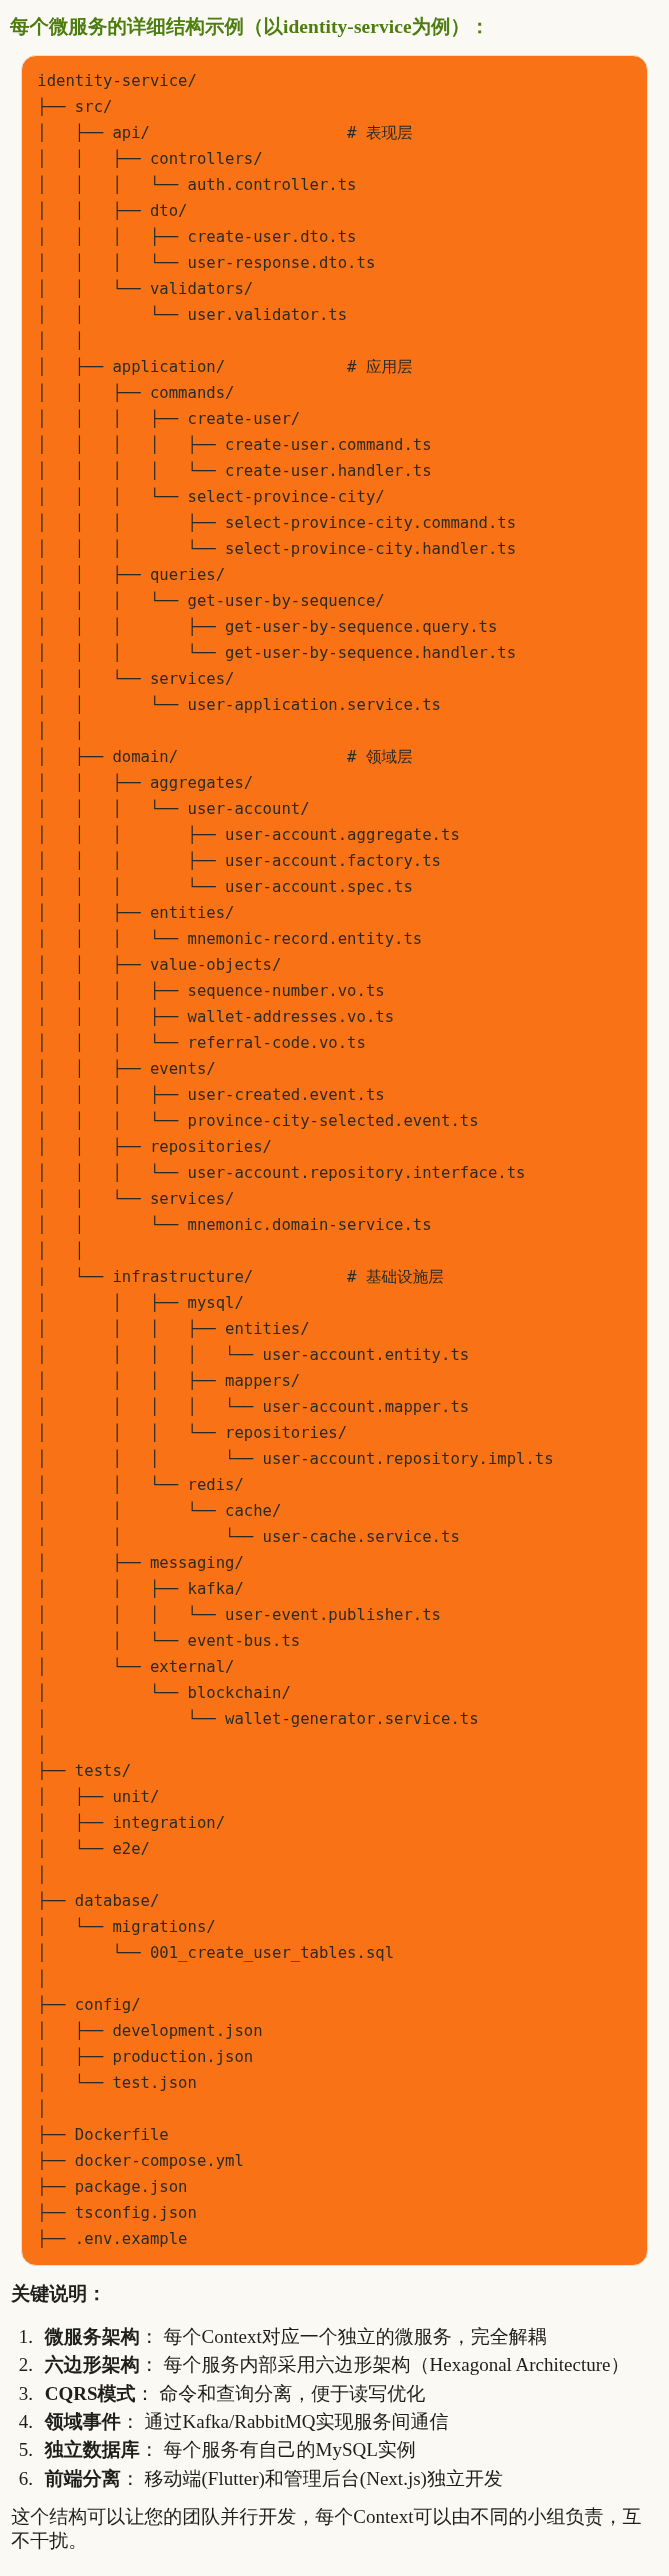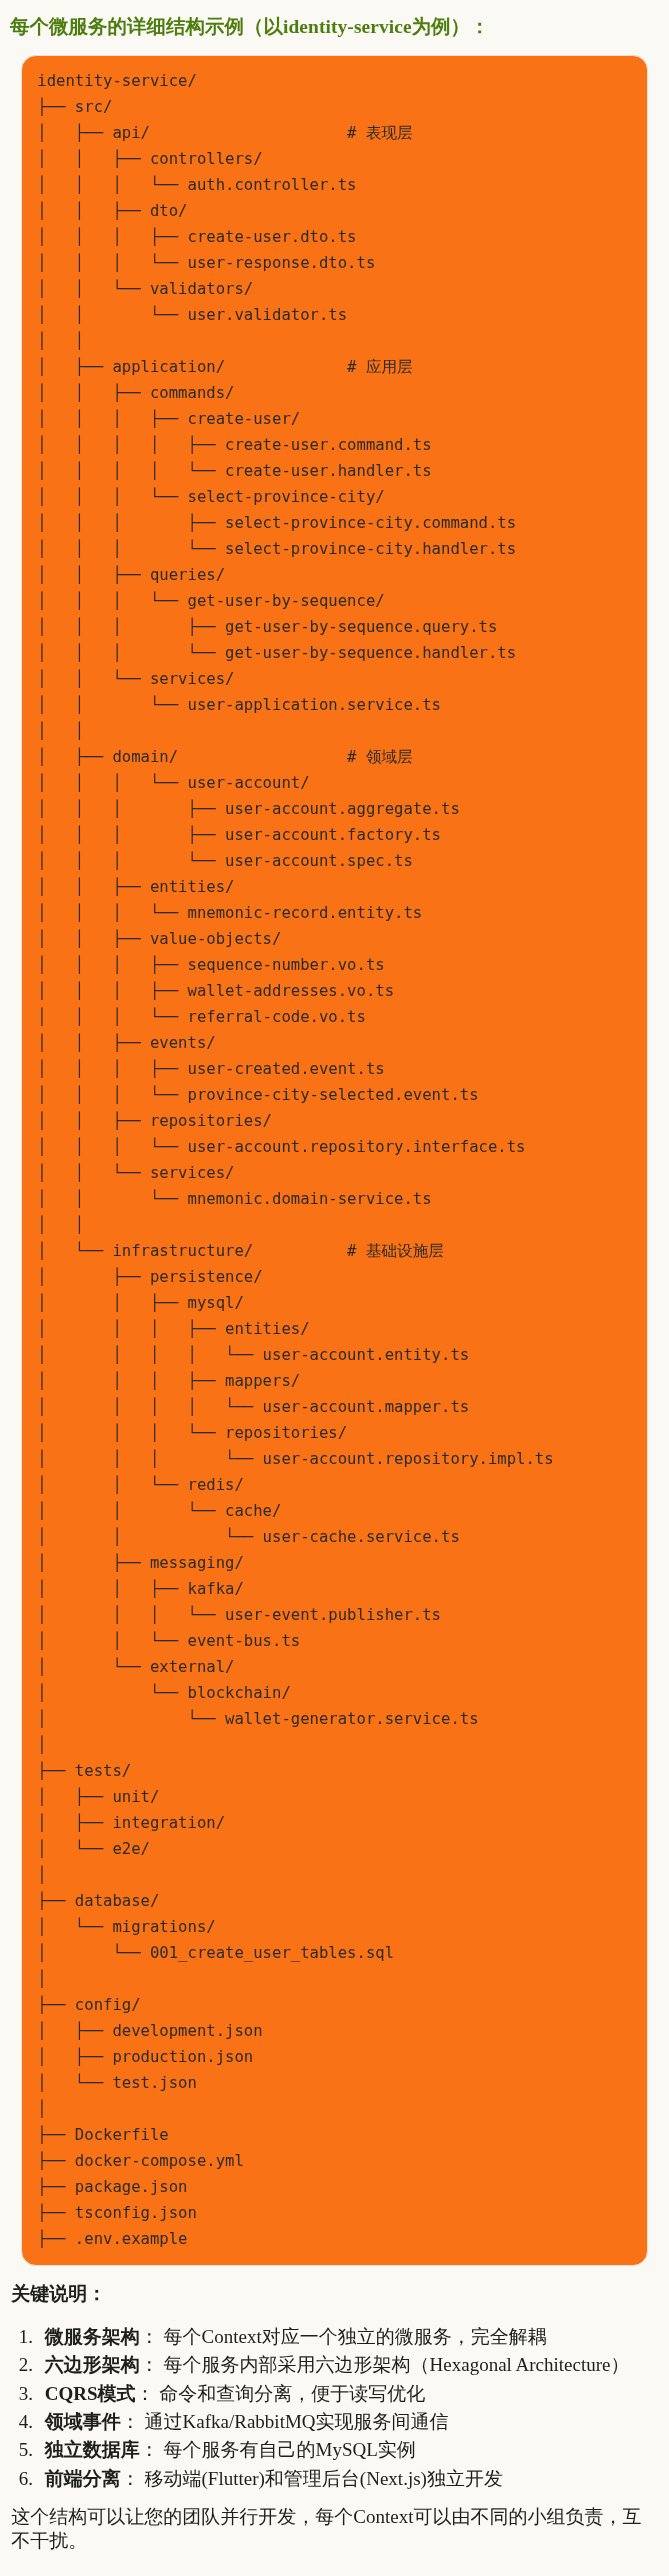--- a/index.html
+++ b/index.html
@@ -109,20 +109,21 @@
         <div class="tree-line">│   │   │       └── get-user-by-sequence.handler.ts</div>
 
         <div class="tree-line">│   │   └── services/</div>
 
         <div class="tree-line">│   │       └── user-application.service.ts</div>
 
         <div class="tree-line">│   │</div>
 
         <div class="tree-line">│   ├── domain/                  # 领域层</div>
 
+        <div class="tree-line">│   │   ├── aggregates/</div>
 
         <div class="tree-line">│   │   │   └── user-account/</div>
 
         <div class="tree-line">│   │   │       ├── user-account.aggregate.ts</div>
 
         <div class="tree-line">│   │   │       ├── user-account.factory.ts</div>
 
         <div class="tree-line">│   │   │       └── user-account.spec.ts</div>
 
         <div class="tree-line">│   │   ├── entities/</div>
@@ -148,21 +149,20 @@
         <div class="tree-line">│   │   │   └── user-account.repository.interface.ts</div>
 
         <div class="tree-line">│   │   └── services/</div>
 
         <div class="tree-line">│   │       └── mnemonic.domain-service.ts</div>
 
         <div class="tree-line">│   │</div>
 
         <div class="tree-line">│   └── infrastructure/          # 基础设施层</div>
 
-        <div class="tree-line">│       ├── persistence/</div>
 
         <div class="tree-line">│       │   ├── mysql/</div>
 
         <div class="tree-line">│       │   │   ├── entities/</div>
 
         <div class="tree-line">│       │   │   │   └── user-account.entity.ts</div>
 
         <div class="tree-line">│       │   │   ├── mappers/</div>
 
         <div class="tree-line">│       │   │   │   └── user-account.mapper.ts</div>

